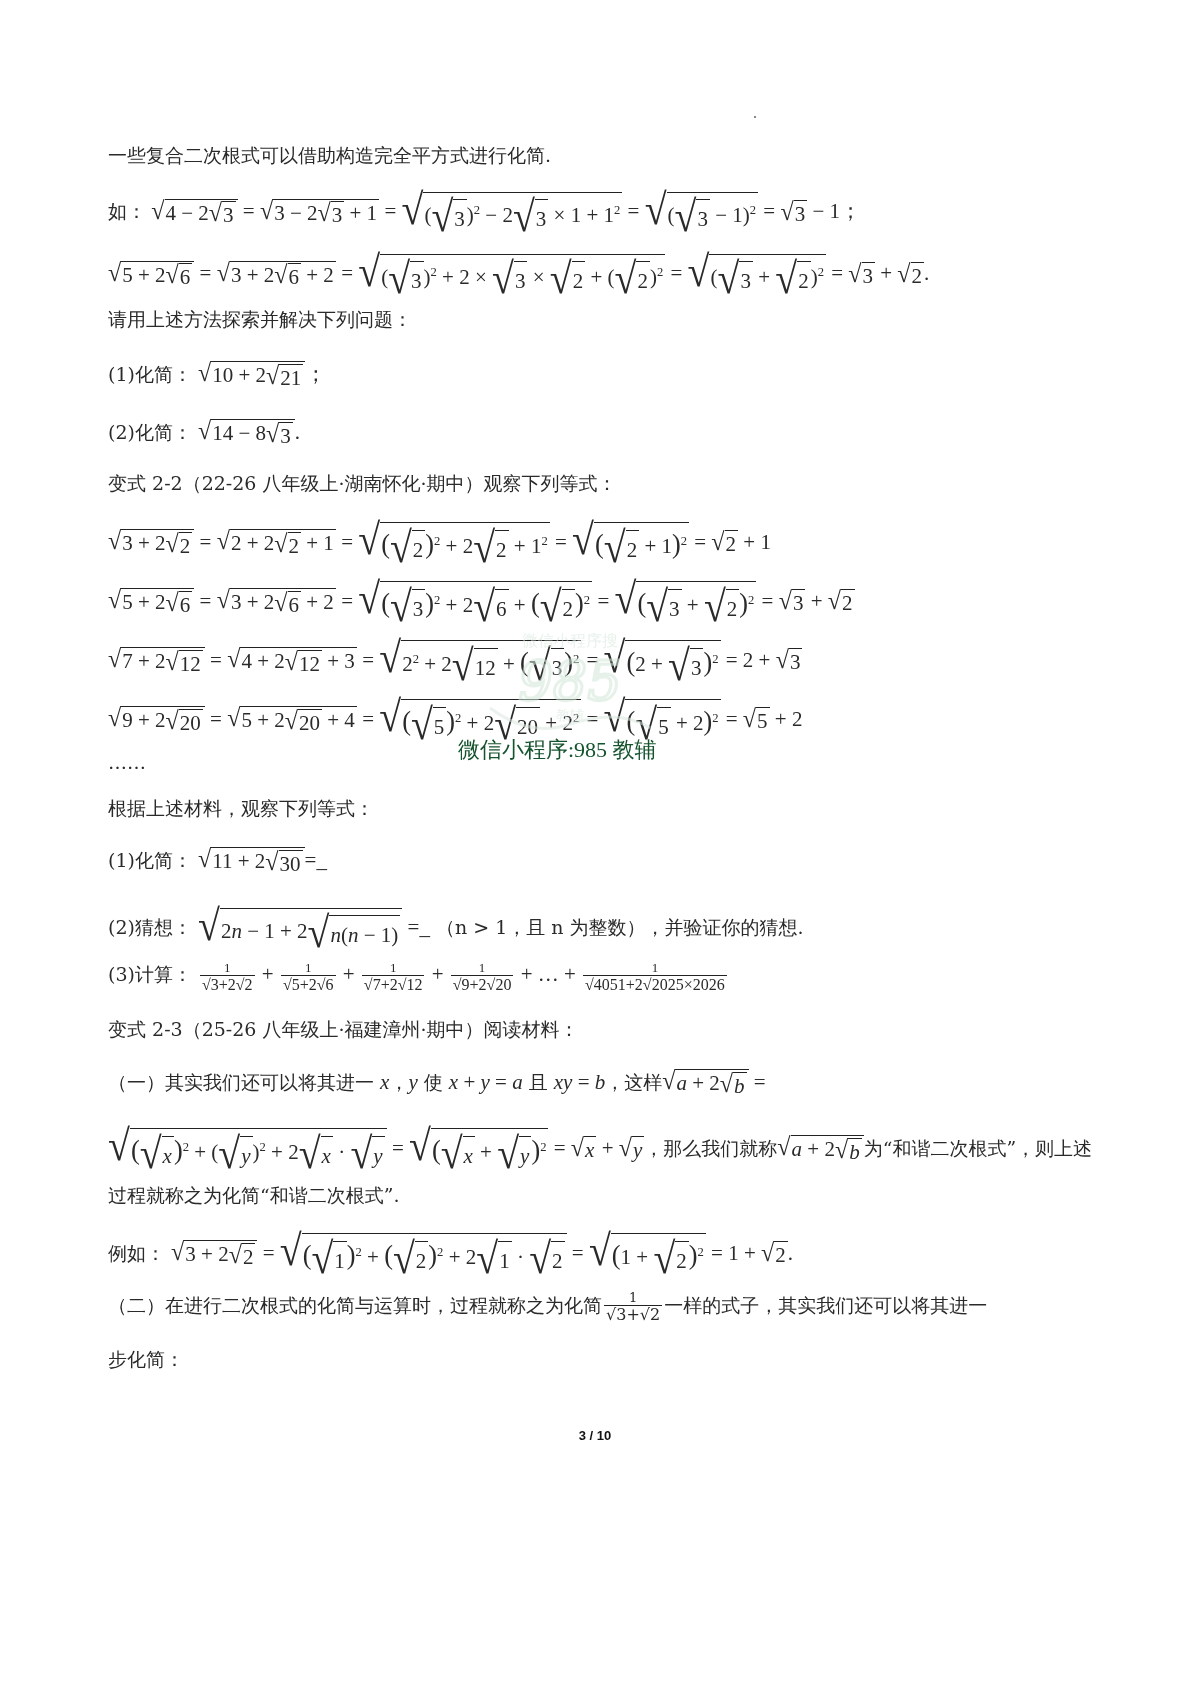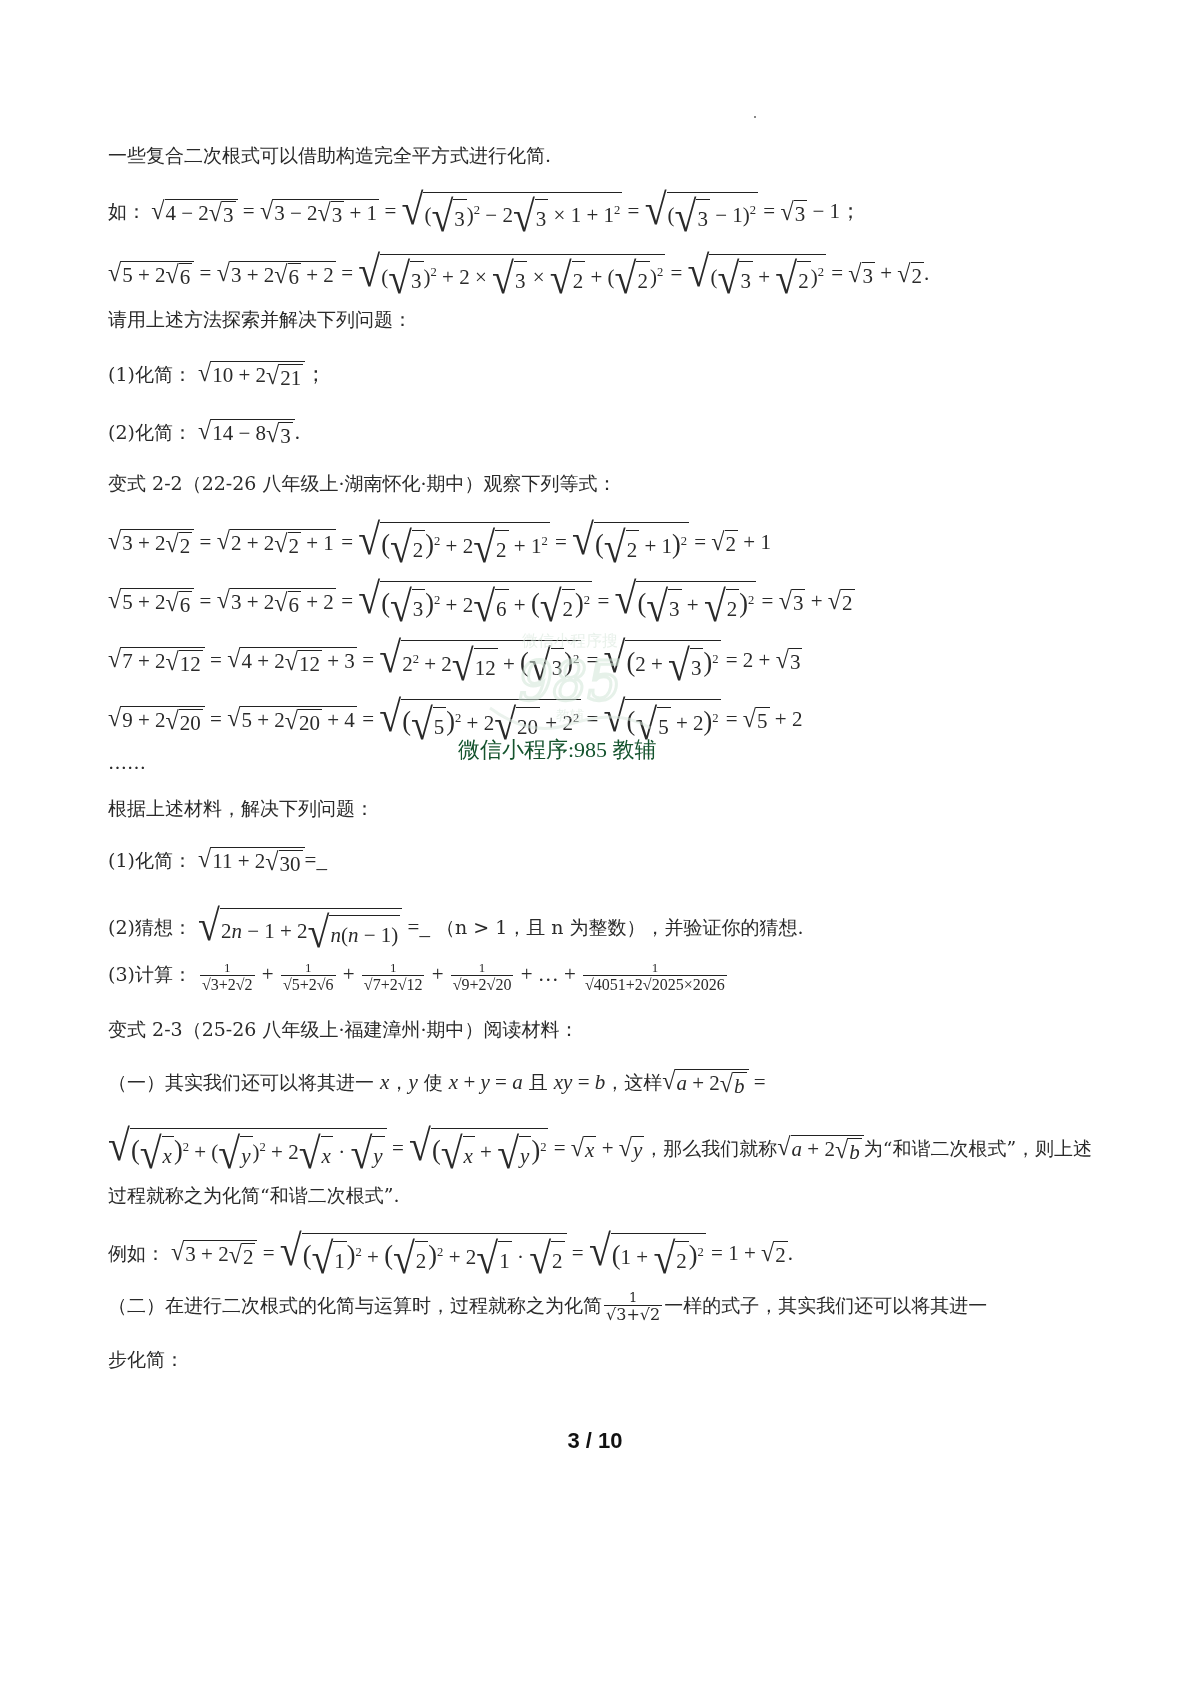--- a/index.html
+++ b/index.html
@@ -16,21 +16,21 @@
   .rad.tall .sym { font-size:1.9em; line-height:0.9; transform:scaleY(1.1); }
   .rad.tall .body { padding-top:6px; }
   .frac { display:inline-flex; flex-direction:column; align-items:center; vertical-align:middle; margin:0 2px; }
   .frac .num { font-size:13px; line-height:15px; padding:0 2px; }
   .frac .den { font-size:16px; line-height:16px; border-top:1px solid #222; padding:1px 2px 0; }
   sup { font-size:0.6em; }
   .big-paren { font-size:1.25em; }
   .watermark { position:absolute; color:#cfe3d4; font-family:"DejaVu Sans",sans-serif; }
   .wm-text { left:458px; top:735px; font-size:22px; color:#14532d;font-family:Liberation Serif, serif; }
   .wm-logo { left:470px; top:628px; width:200px; height:110px; opacity:0.55; }
-  .pageno { position:absolute; left:0; width:1190px; top:1428px; text-align:center; font-family:"Liberation Sans",sans-serif; font-weight:bold; font-size:22px; color:#111; }
+  .pageno { position:absolute; left:0; width:1190px; top:1428px; text-align:center; font-family:"Liberation Sans",sans-serif; font-weight:bold; font-size:13px; color:#111; }
   .dot { position:absolute; left:754px; top:116px; width:2px; height:2px; background:#888; }
 </style>
 </head>
 <body>
 
 <div class="page">
 
   <div class="dot"></div>
 
   <div class="line" style="top:141px;">一些复合二次根式可以借助构造完全平方式进行化简.</div>
@@ -314,21 +314,21 @@
   <svg class="watermark wm-logo" viewBox="0 0 200 110">
     <text x="100" y="18" text-anchor="middle" font-size="16" fill="#d6e6da" font-family="DejaVu Sans, sans-serif">微信小程序搜</text>
     <text x="100" y="72" text-anchor="middle" font-size="54" font-style="italic" fill="none" stroke="#d2e6d8" stroke-width="3" font-family="DejaVu Serif, serif">985</text>
     <text x="100" y="92" text-anchor="middle" font-size="14" fill="#d6e6da" font-family="DejaVu Sans, sans-serif">教辅</text>
     <path d="M20 80 Q60 110 100 96 Q150 80 180 100" stroke="#dbe9df" stroke-width="3" fill="none"></path>
   </svg>
   <div class="watermark wm-text">微信小程序:985 教辅</div>
 
   <div class="line" style="top:748px;">……</div>
 
-  <div class="line" style="top:794px;">根据上述材料，解决下列问题：</div>
+  <div class="line" style="top:794px;">根据上述材料，观察下列等式：</div>
 
   <div class="line" style="top:846px;">
     <span>(1)化简：</span>
     <span class="m"><span class="rad">
           <span class="sym">√</span>
           <span class="body">11 + 2<span class="rad">
               <span class="sym">√</span>
               <span class="body">30</span>
             </span></span>
         </span>=_</span>

